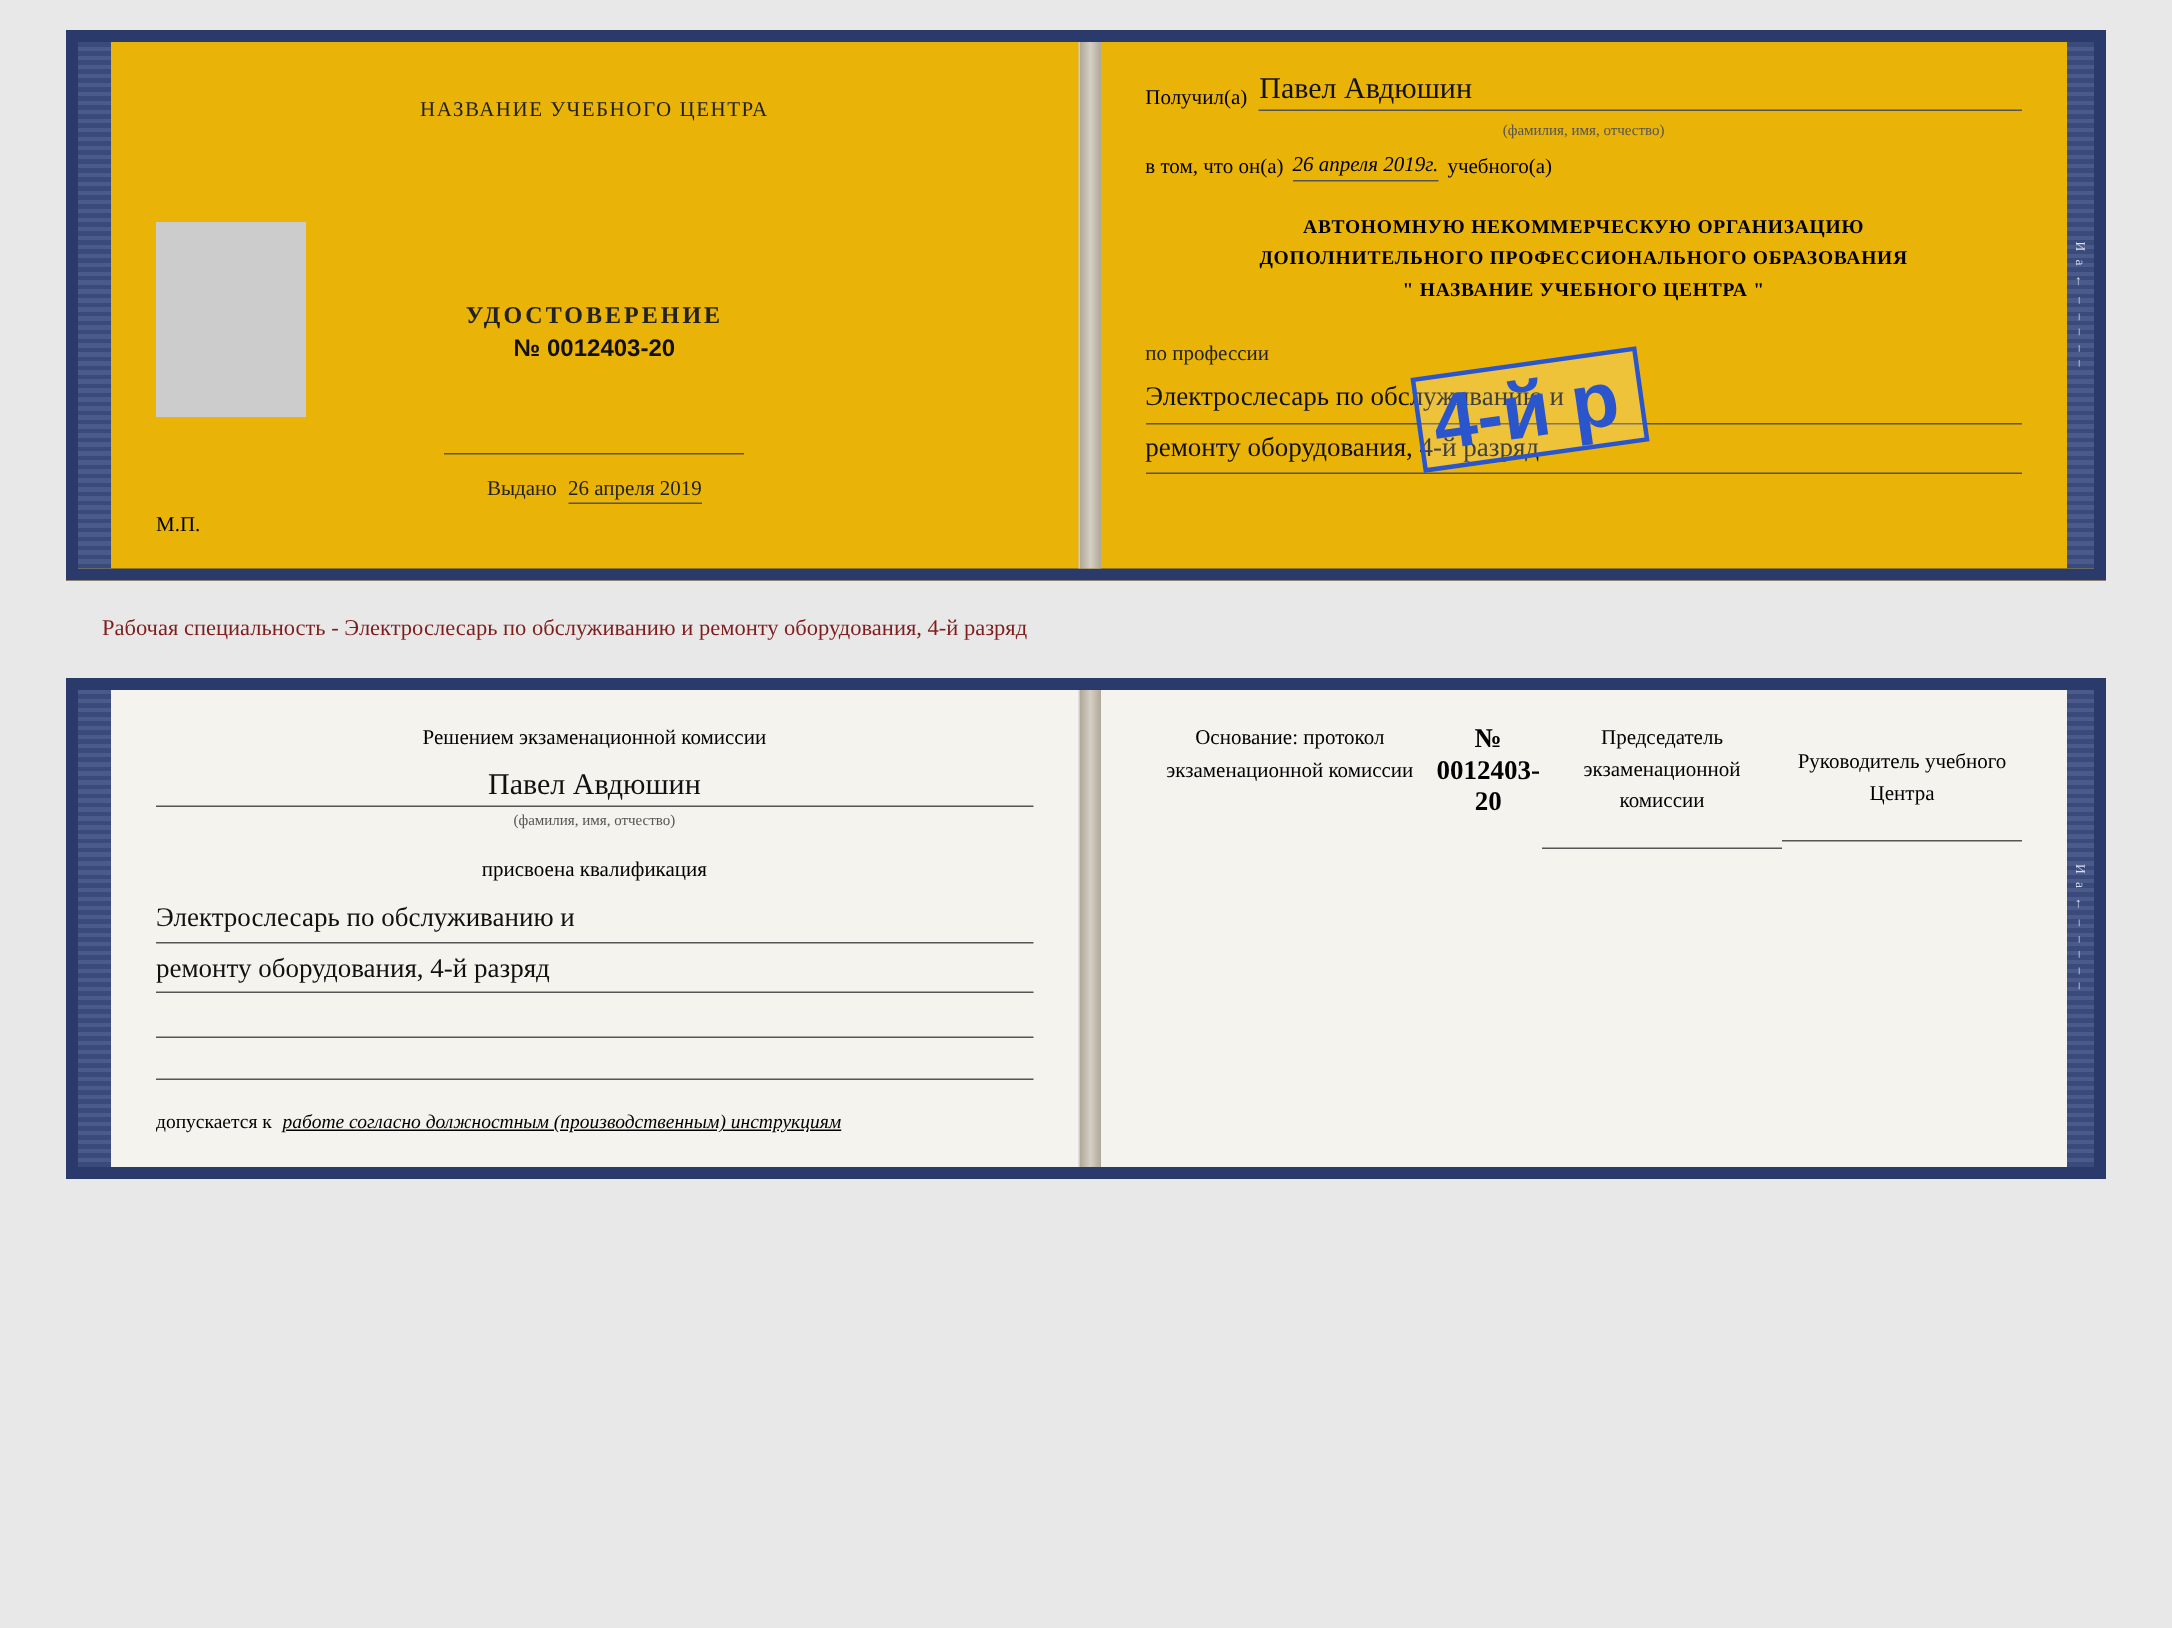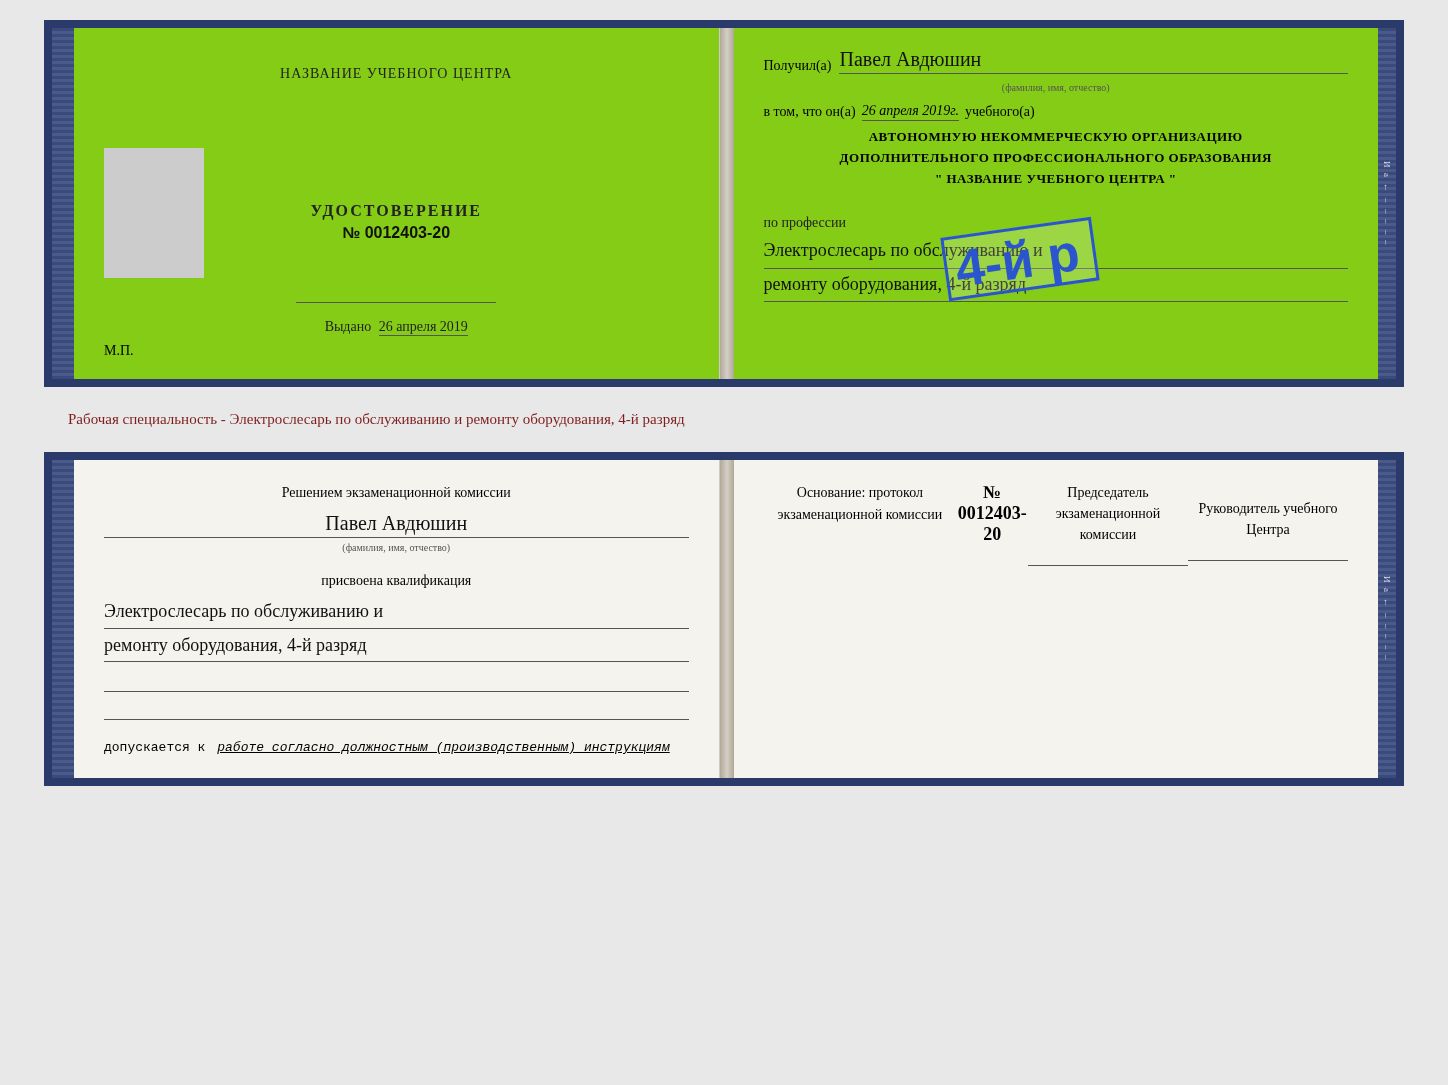--- a/index.html
+++ b/index.html
@@ -13,21 +13,21 @@
       align-items: center;
       padding: 20px;
       gap: 18px;
     }
 
     
     .document-top {
       display: flex;
       width: 1360px;
       border: 8px solid #2a3a6b;
-      background: #84cc16;
+      background: #eab308;
       position: relative;
     }
 
     
     .document-bottom {
       display: flex;
       width: 1360px;
       border: 8px solid #2a3a6b;
       background: #f5f3ee;
       position: relative;
@@ -155,21 +155,21 @@
       font-size: 10px;
       color: #555;
       text-align: center;
       width: 100%;
       margin-top: 2px;
       margin-bottom: 10px;
     }
 
     .vtom-line {
       font-size: 14px;
-      margin-bottom: 6px;
+      margin-bottom: 20px;
       display: flex;
       align-items: center;
       gap: 6px;
     }
 
     .date-underlined {
       font-style: italic;
       border-bottom: 1px solid #555;
       padding-bottom: 1px;
     }
@@ -283,21 +283,20 @@
     .blank-line {
       border-bottom: 1px solid #555;
       margin-bottom: 8px;
       height: 20px;
     }
 
     .допуск-line {
       font-size: 13px;
       margin-top: 10px;
       line-height: 1.5;
-      font-family: Liberation Mono, monospace;
     }
 
     .допуск-italic {
       font-style: italic;
       text-decoration: underline;
     }
 
     
     .bottom-right {
       flex: 1;

